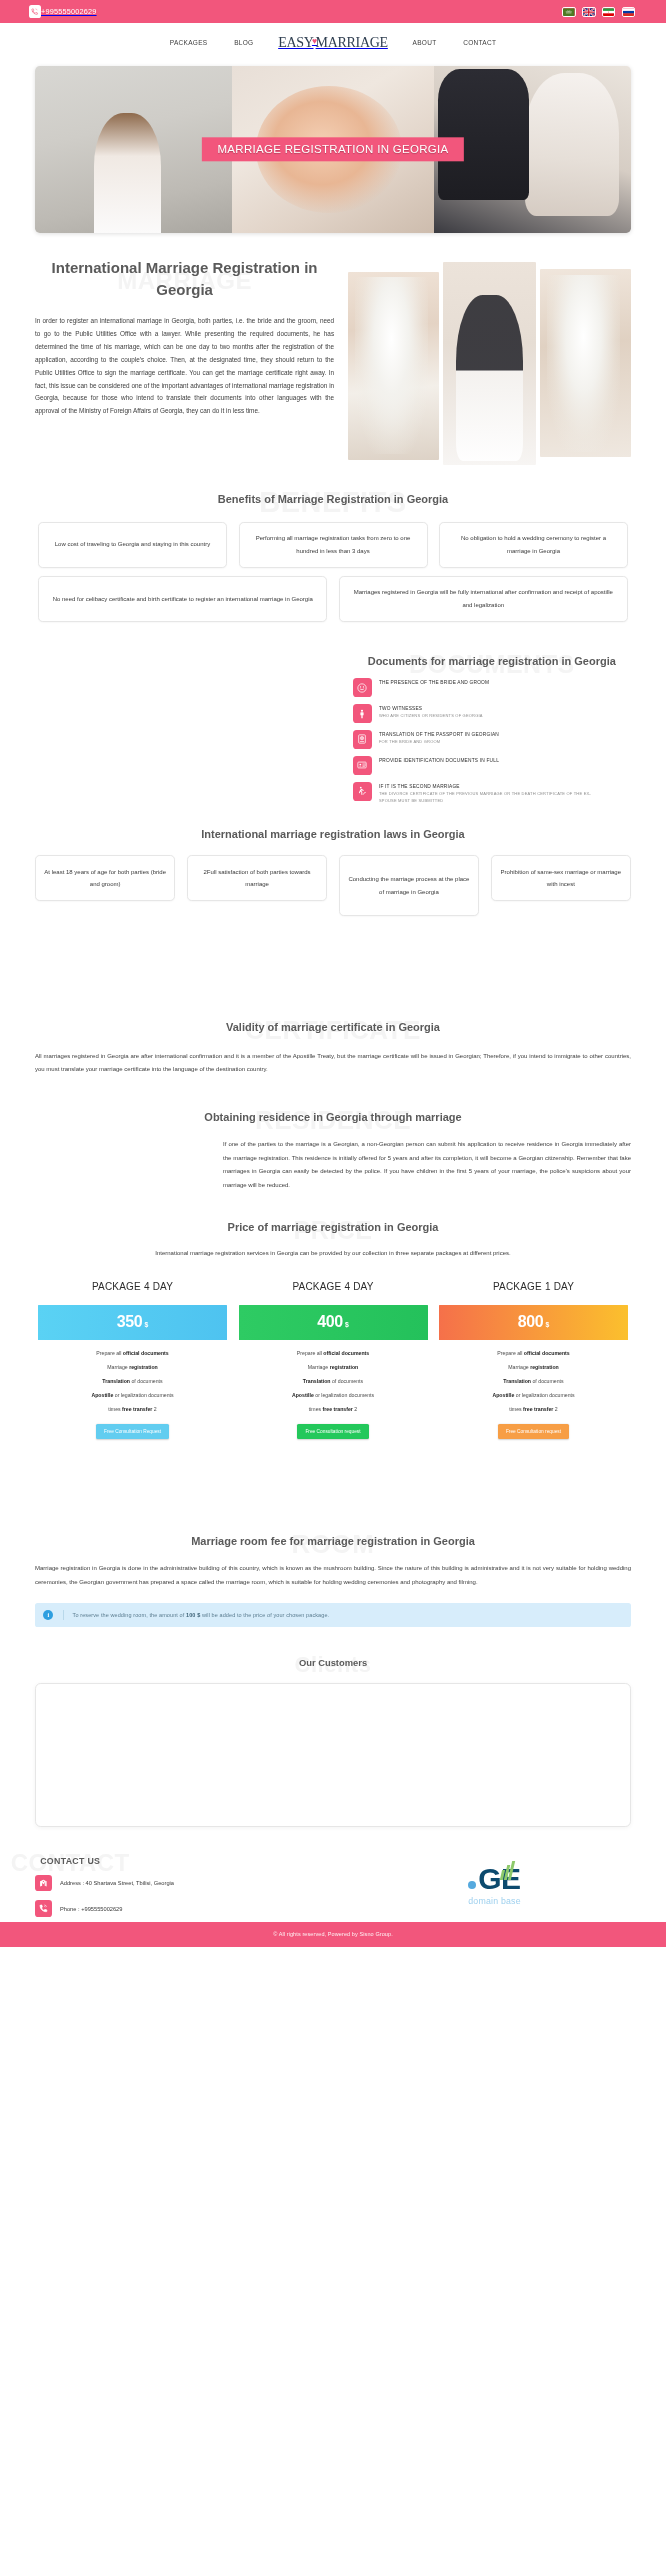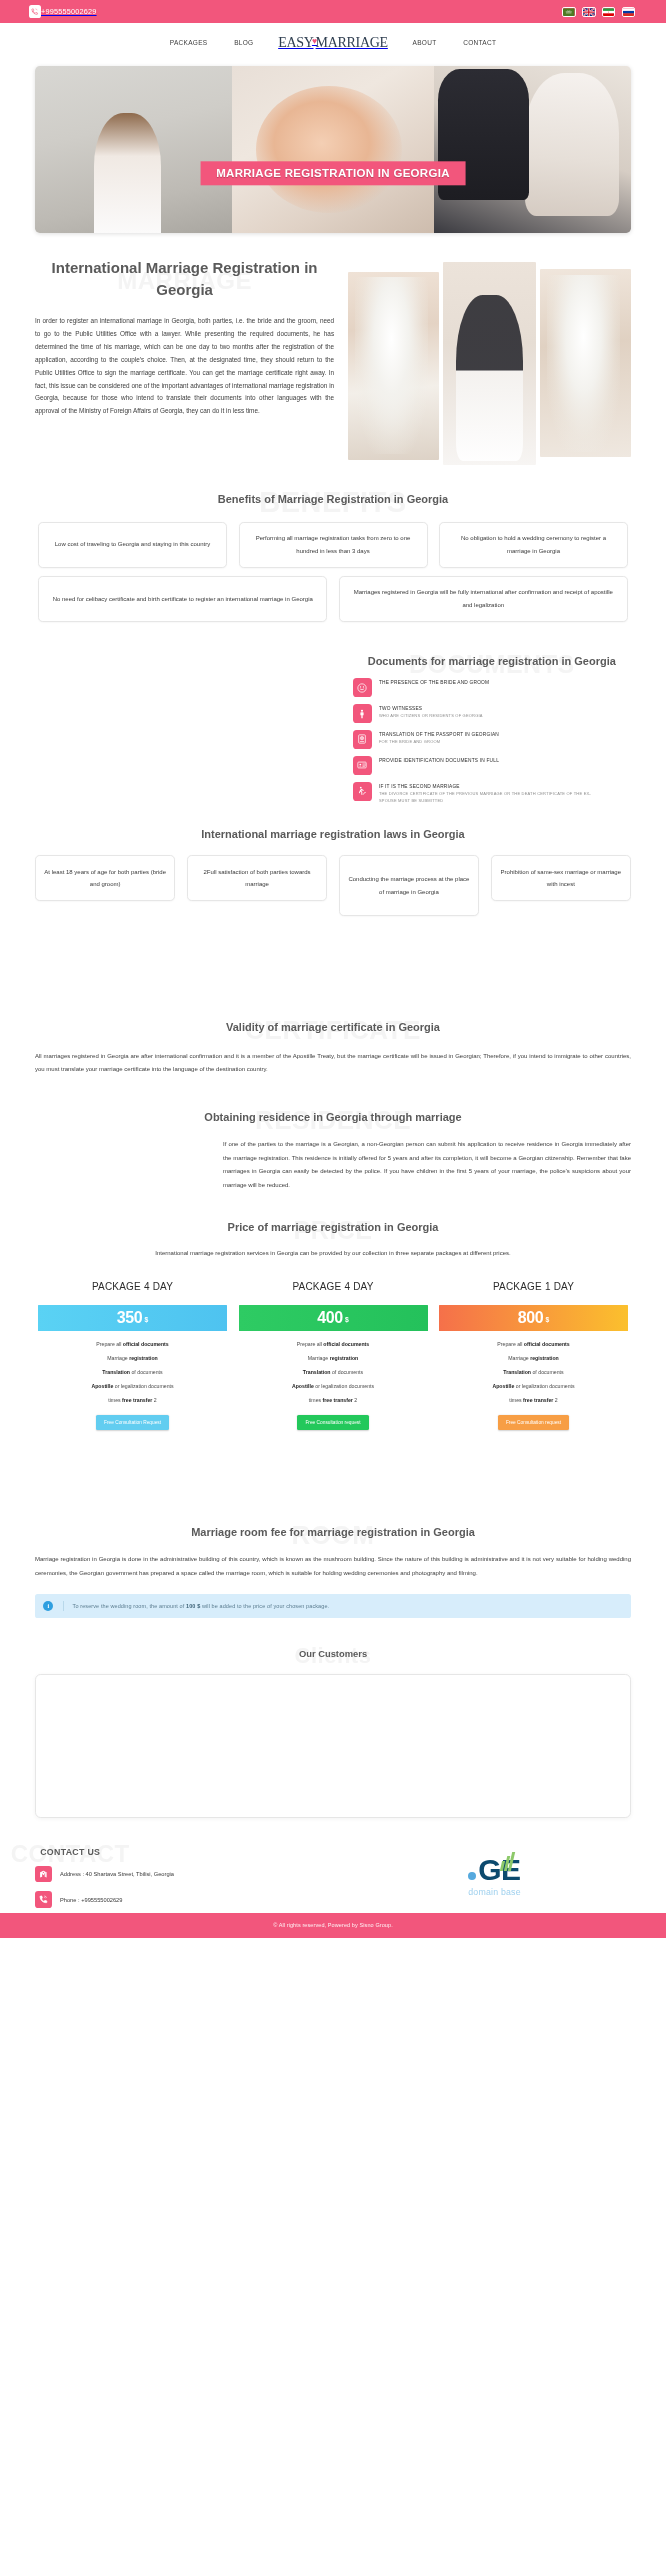--- a/index.html
+++ b/index.html
@@ -116,27 +116,26 @@
     background: linear-gradient(180deg,#2c2c33 0%,#1d1d22 100%);
     border-radius: 24% 24% 6% 6%;
   }
   .hero-banner {
     position: absolute;
     left: 50%; top: 50%;
     transform: translate(-50%,-50%);
     background: #f2567c;
     color: #ffffff;
     font-size: 11.5px;
-    font-weight: 700;
+    font-weight: 400;
     letter-spacing: 0.3px;
     padding: 5.7px 15.6px;
     white-space: nowrap;
     z-index: 5;
     text-shadow: 0 0.5px 1px rgba(0,0,0,.25);
-    margin-top: 24px;
   }
 
   
   .container { width: 666px; padding: 0 35px; margin: 0 auto; }
   .section { position: relative; }
 
   .sec-head { position: relative; text-align: center; }
   .sec-title {
     position: relative;
     z-index: 2;
@@ -241,21 +240,21 @@
     text-align: justify;
   }
   .copy-center { text-align: center; }
   .copy-indent { padding-left: 188px; }
 
   
   .price-row { display: flex; gap: 11.5px; justify-content: center; padding-top: 4.2px; }
   .pkg { width: 189px; text-align: center; }
   .pkg-name { font-size: 10px; color: #2c2c2c; letter-spacing: 0.2px; margin-bottom: 13px; }
   .pkg-amount {
-    height: 26px;
+    height: 35px;
     border-radius: 0.5px;
     display: flex; align-items: center; justify-content: center;
     color: #ffffff;
     margin-bottom: 9.4px;
   }
   .pkg-amount .num { font-size: 16px; font-weight: 700; letter-spacing: -0.3px; }
   .pkg-amount .cur { font-size: 6.8px; font-weight: 600; margin-left: 2.1px; align-self: center; padding-top: 4.2px; }
   .pkg-feat { font-size: 5.2px; color: #4a4a4a; margin-bottom: 5.7px; line-height: 1.6; }
   .pkg-feat b { color: #222; }
   .pkg-btn {

